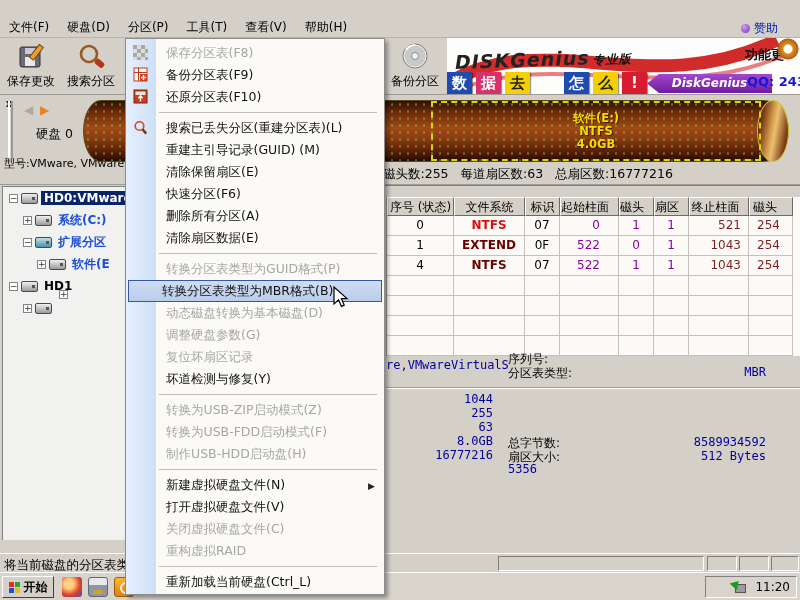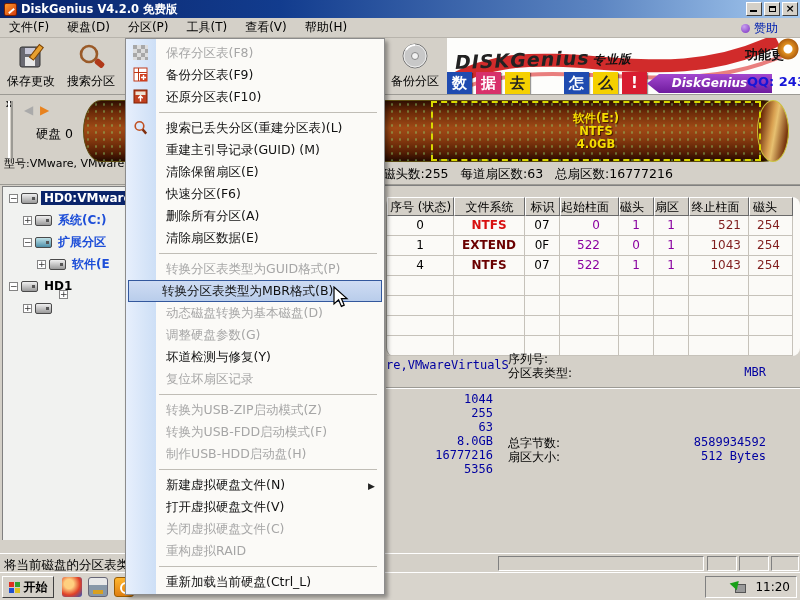--- a/index.html
+++ b/index.html
@@ -71,21 +71,21 @@
 .drive-ico::after{content:"";position:absolute;right:2px;top:3px;width:3px;height:3px;background:#555;}
 .drive-ico.ext{background:linear-gradient(180deg,#bfe2e8,#4e8fa8);}
 .tlabel{font-weight:bold;font-size:12px;padding:0 3px;}
 .tlabel.disk{color:#000;}
 .tlabel.part,.tlabel.ext{color:#1d4ed8;}
 .tlabel.selected{background:#0a246a;color:#fff;}
 .ghost-plus{position:absolute;left:56px;top:103px;}
 
 
 .rightpanel{position:absolute;left:130px;top:185px;width:670px;height:368px;background:#d4d0c8;border-top:1px solid #808080;}
-.ptable{position:absolute;left:256px;top:11px;width:414px;background:#fbfaf7;border-left:1px solid #9c9a94;border-radius:8px;}
+.ptable{position:absolute;left:256px;top:11px;width:414px;background:#fbfaf7;border-left:1px solid #9c9a94;}
 .prow{display:flex;height:20px;}
 .prow.hdr{height:19px;}
 .pcell{border-right:1px solid #c6c2ba;border-bottom:1px solid #c6c2ba;height:100%;overflow:hidden;white-space:nowrap;font-size:12px;line-height:19px;}
 .hdr .pcell{background:#d4d0c8;border-top:1px solid #fff;border-left:1px solid #fff;border-right:1px solid #6a6a6a;border-bottom:1px solid #6a6a6a;text-align:center;}
 .c0{width:67px;text-align:center;}
 .c1{width:71px;text-align:center;}
 .c2{width:35px;text-align:center;}
 .c3{width:59px;text-align:right;padding-right:18px;}
 .c4{width:35px;text-align:right;padding-right:13px;}
 .c5{width:35px;text-align:right;padding-right:13px;}
@@ -141,33 +141,20 @@
 .msep div{height:1px;background:#c0bdb6;margin-left:33px;width:218px;}
 
 
 .cursor{position:absolute;left:333px;top:286px;z-index:300;}
 </style>
 </head>
 <body>
 
 <div id="screen">
 
-  <div class="titlebar">
-    <div class="app-icon"></div>
-    <div class="title-text">DiskGenius V4.2.0 免费版</div>
-    <div class="winbtn">
-        <span class="min"></span>
-      </div>
-    <div class="winbtn">
-        <span class="res"></span>
-      </div>
-    <div class="winbtn">
-        <span class="cls">×</span>
-      </div>
-  </div>
 
   <div class="menubar">
     <div id="menubar-items" style="display:flex;">
         <div class="mb-item">文件(F)</div>
         <div class="mb-item">硬盘(D)</div>
         <div class="mb-item">分区(P)</div>
         <div class="mb-item">工具(T)</div>
         <div class="mb-item">查看(V)</div>
         <div class="mb-item">帮助(H)</div>
       </div>
@@ -368,21 +355,21 @@
       <div class="dsep"></div>
       <div class="dlabel" style="left:378px;top:249px;">总字节数:</div>
       <div class="dvalue dv-right" style="top:249px;">8589934592</div>
       <div class="dlabel" style="left:378px;top:263px;">扇区大小:</div>
       <div class="dvalue dv-right" style="top:263px;">512 Bytes</div>
     <div class="dvalue dv-left" style="top: 206px;">1044</div>
         <div class="dvalue dv-left" style="top: 220px;">255</div>
         <div class="dvalue dv-left" style="top: 234px;">63</div>
         <div class="dvalue dv-left" style="top: 248px;">8.0GB</div>
         <div class="dvalue dv-left" style="top: 262px;">16777216</div>
-        <div class="dvalue dv-left" style="top: 276px;">5356</div>
+        <div class="dvalue dv-left" style="top: 276px; margin-left: 44px;">5356</div>
       </div>
   </div>
 
   <div class="statusbar">
     <div class="hint">将当前磁盘的分区表类</div>
     <div class="sb-panel" style="left:498px;width:206px;"></div>
     <div class="sb-panel" style="left:707px;width:30px;"></div>
     <div class="sb-panel" style="left:739px;width:30px;"></div>
     <div class="sb-panel" style="left:771px;width:28px;"></div>
   </div>
@@ -437,22 +424,22 @@
       <div class="mi"><span>快速分区(F6)</span></div>
       <div class="mi"><span>删除所有分区(A)</span></div>
       <div class="mi"><span>清除扇区数据(E)</span></div>
       <div class="msep">
         <div></div>
       </div>
       <div class="mi disabled"><span>转换分区表类型为GUID格式(P)</span></div>
       <div class="mi highlighted"><span>转换分区表类型为MBR格式(B)</span></div>
       <div class="mi disabled"><span>动态磁盘转换为基本磁盘(D)</span></div>
       <div class="mi disabled"><span>调整硬盘参数(G)</span></div>
+      <div class="mi disabled"><span>复位坏扇区记录</span></div>
       <div class="mi"><span>坏道检测与修复(Y)</span></div>
-      <div class="mi disabled"><span>复位坏扇区记录</span></div>
       <div class="msep">
         <div></div>
       </div>
       <div class="mi disabled"><span>转换为USB-ZIP启动模式(Z)</span></div>
       <div class="mi disabled"><span>转换为USB-FDD启动模式(F)</span></div>
       <div class="mi disabled"><span>制作USB-HDD启动盘(H)</span></div>
       <div class="msep">
         <div></div>
       </div>
       <div class="mi"><span>新建虚拟硬盘文件(N)</span><span class="sub">▶</span></div>

